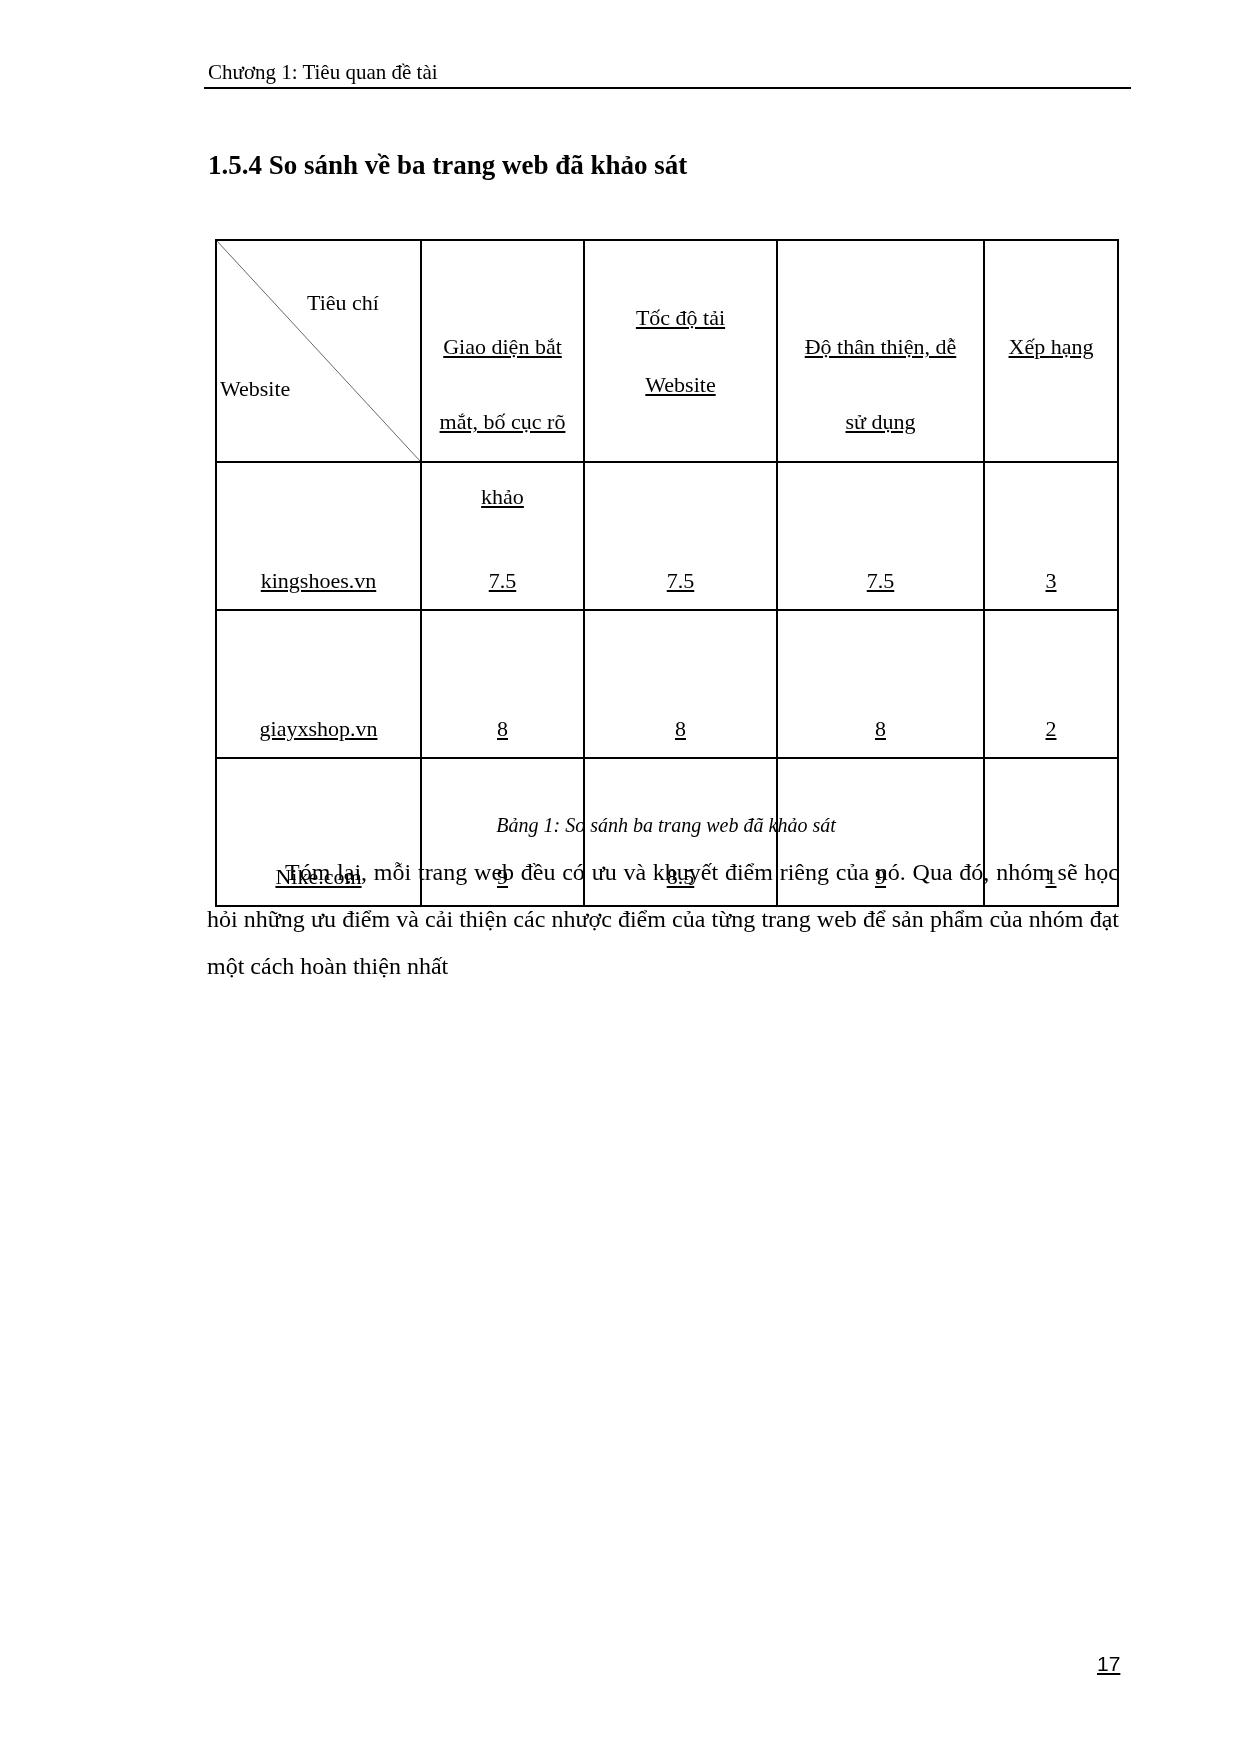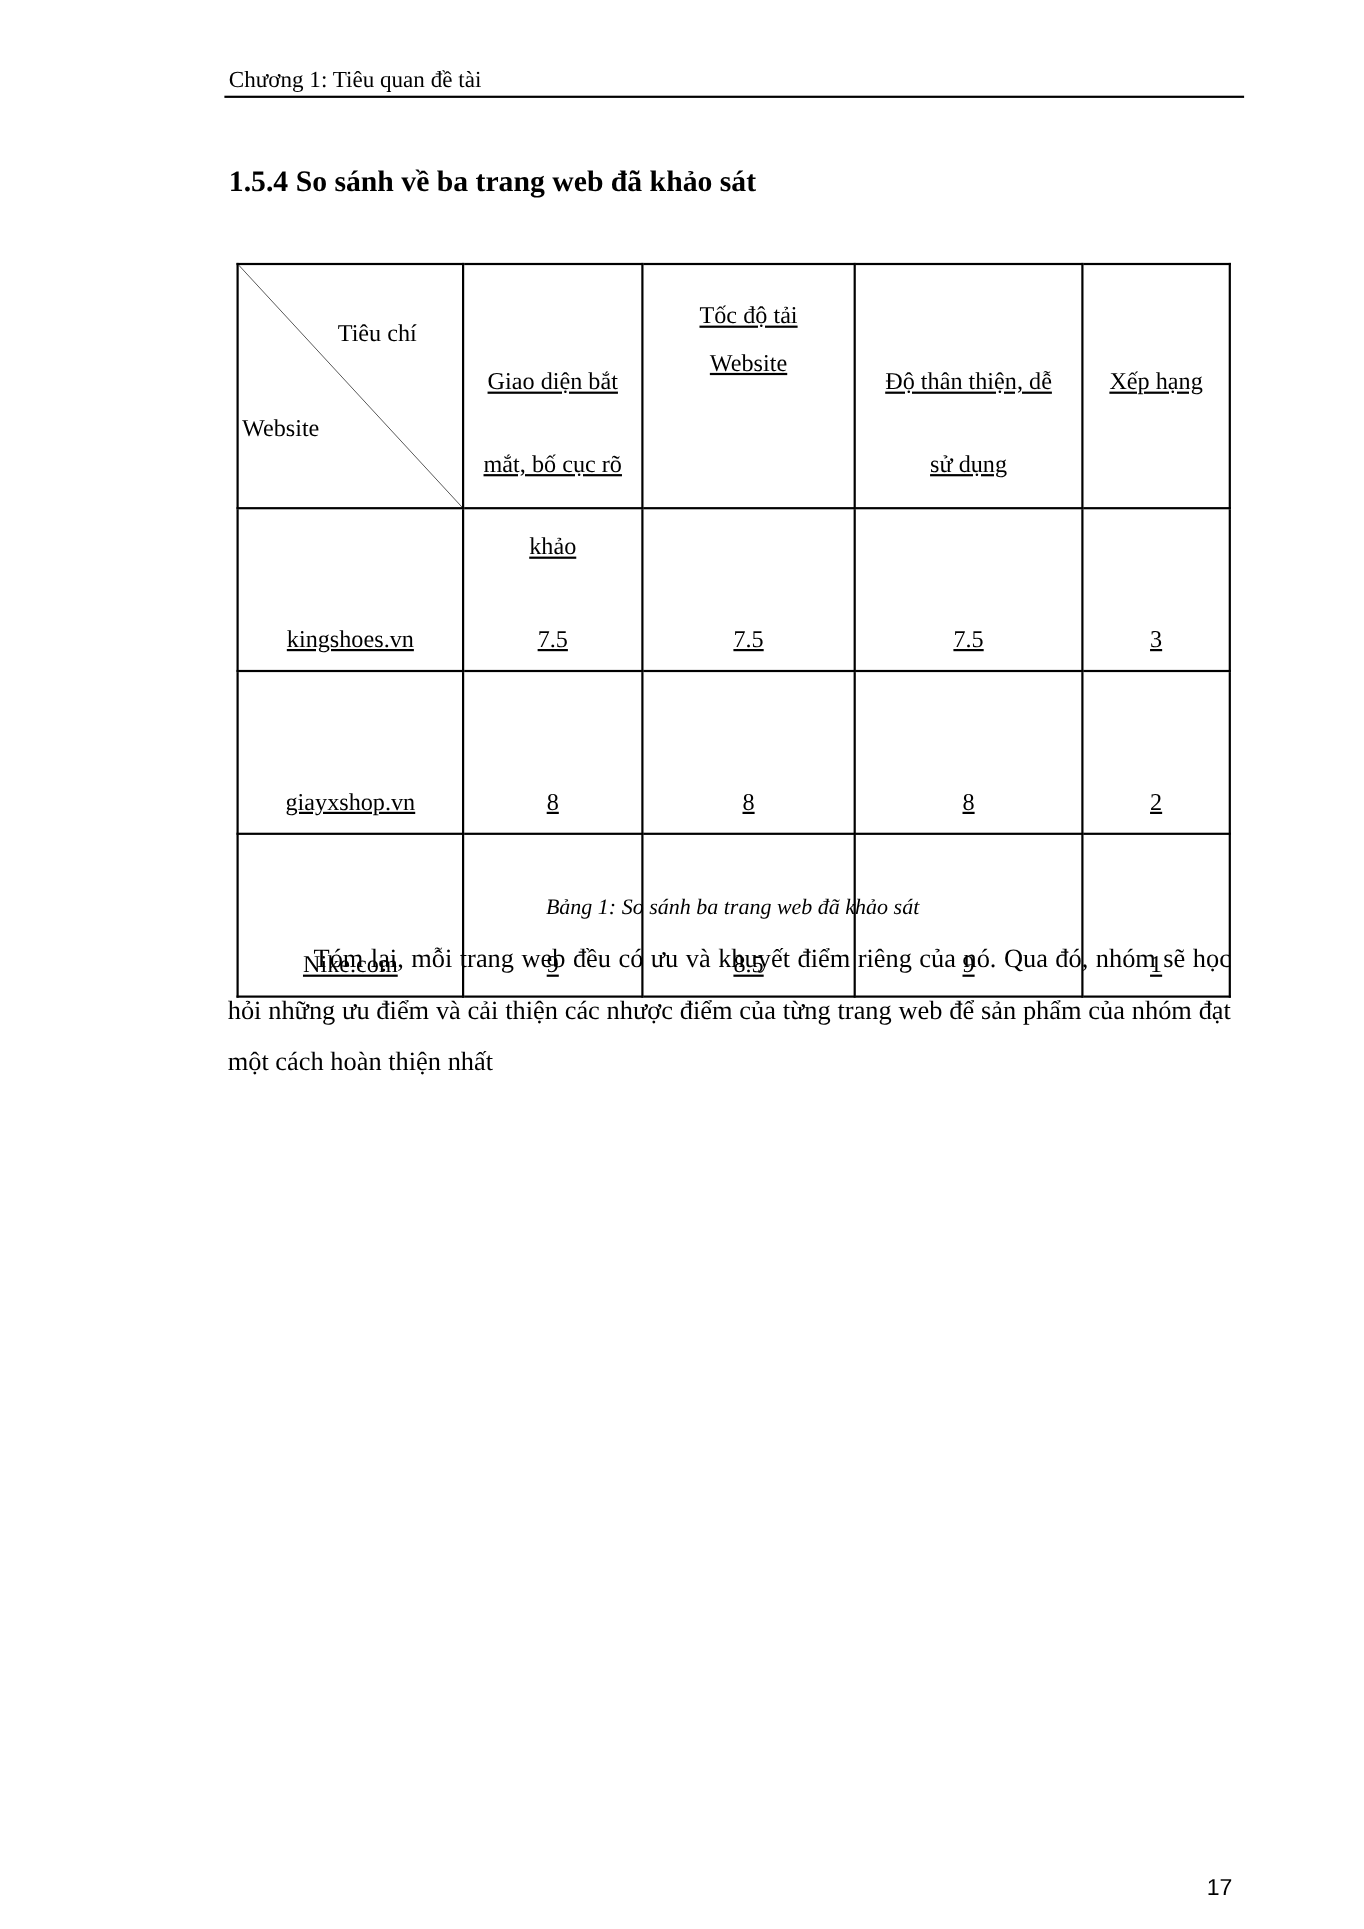--- a/index.html
+++ b/index.html
@@ -86,21 +86,21 @@
       flex-direction: column;
       align-items: center;
       height: 220px;
       box-sizing: border-box;
     }
     .hcell .ln {
       line-height: 43px;
       white-space: nowrap;
     }
     .pad-1 { padding-top: 84px; gap: 32px; }
-    .pad-0 { padding-top: 24px; }
+    .pad-0 { padding-top: 55px; gap: 24px; }
     .dcell {
       height: 146px;
       display: flex;
       align-items: flex-end;
       justify-content: center;
       padding-bottom: 14px;
       box-sizing: border-box;
       line-height: 28px;
       white-space: nowrap;
     }
@@ -120,24 +120,25 @@
       top: 849px;
       width: 912px;
       font-size: 24px;
       line-height: 47px;
       text-align: justify;
       text-indent: 78px;
     }
     .page-number {
       position: absolute;
       left: 1097px;
-      top: 1704px;
+      top: 1651px;
       font-family: "Liberation Sans", "DejaVu Sans", sans-serif;
       font-size: 21px;
       line-height: 26px;
+      text-decoration: underline;
     }
   </style>
 </head>
 <body>
 
 <div class="running-header">Chương 1: Tiêu quan đề tài</div>
 <div class="header-rule"></div>
 
 <div class="section-heading">1.5.4 So sánh về ba trang web đã khảo sát</div>
 

